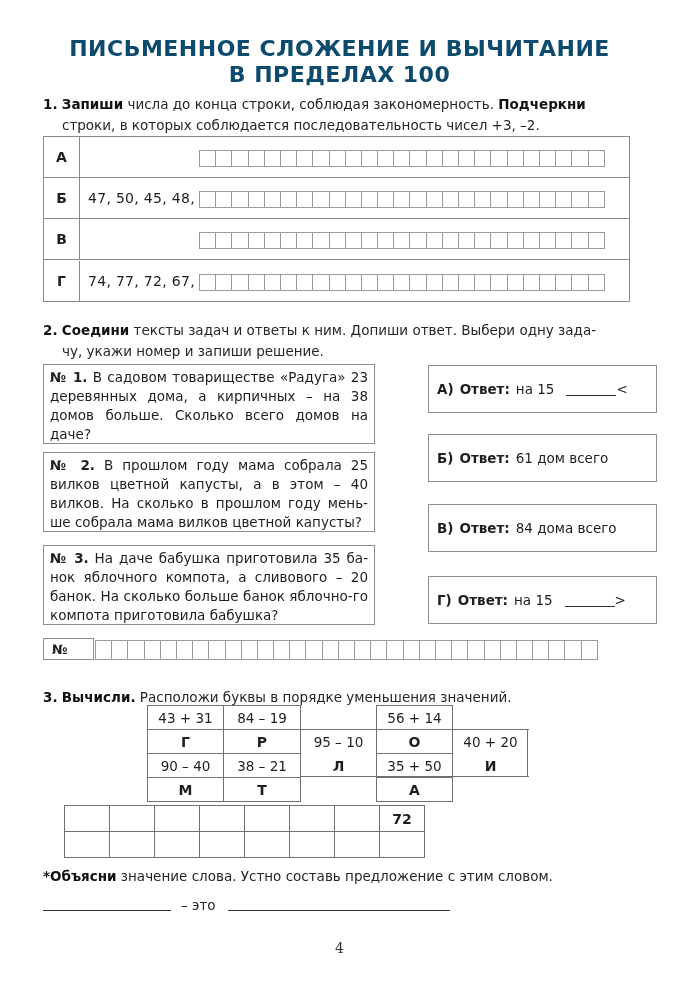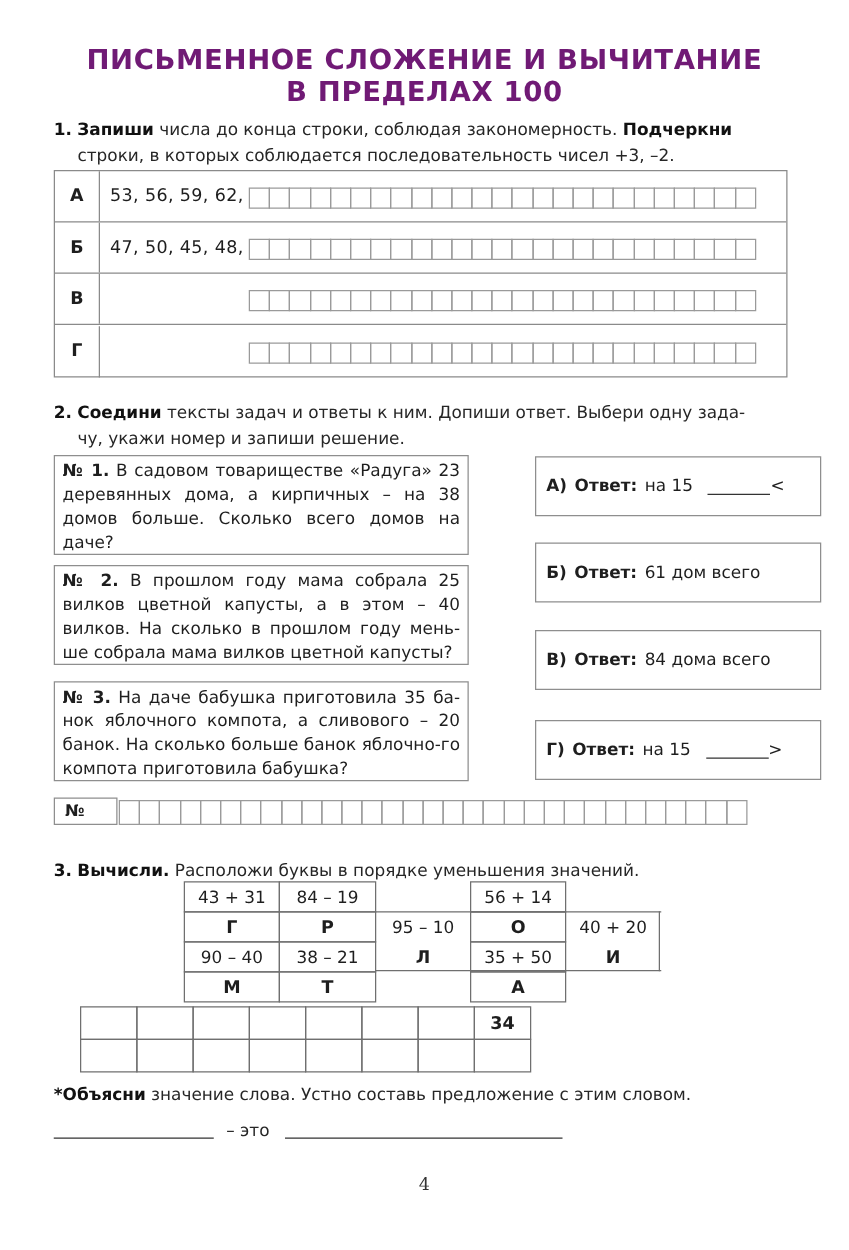--- a/index.html
+++ b/index.html
@@ -3,21 +3,21 @@
 <meta charset="utf-8">
 <style>
   html, body { margin: 0; padding: 0; }
   body {
     width: 679px; height: 1000px; background: #ffffff; position: relative; overflow: hidden;
     font-family: "DejaVu Sans", sans-serif; color: #1e1e1e;
   }
   .abs { position: absolute; }
   .title {
     left: 0; width: 679px; text-align: center; font-weight: bold; font-size: 22px;
-    letter-spacing: 0.5px; color: #701a75; font-family: "DejaVu Sans", sans-serif;
+    letter-spacing: 0.5px; color: #0c4a6e; font-family: "DejaVu Sans", sans-serif;
   }
   .txt { font-size: 13.5px; line-height: 21px; color: #262626; }
   .txt b { color: #111; }
   .tbl1 { left: 43px; top: 136px; width: 587px; height: 166px; border: 1px solid #8a8a8a; box-sizing: border-box; }
   .tbl1 .row { position: absolute; left: 0; width: 585px; height: 41px; border-bottom: 1px solid #8a8a8a; box-sizing: border-box; }
   .tbl1 .row:last-child { border-bottom: none; }
   .tbl1 .lbl { position: absolute; left: 0; top: 0; width: 36px; height: 100%; border-right: 1px solid #8a8a8a; box-sizing: border-box;
     font-weight: bold; font-size: 14px; display: flex; align-items: center; justify-content: center; }
   .tbl1 .seq { position: absolute; left: 44px; top: 0; height: 100%; display: flex; align-items: center; font-size: 14px; letter-spacing: 0.3px; }
   .cells { position: absolute; display: flex; }
@@ -44,21 +44,20 @@
 
 <div class="abs txt" style="left:43px; top:94px; width:590px;">
   <b>1.</b>
   <b>Запиши</b><span> числа до конца строки, соблюдая закономерность. </span><b>Подчеркни</b>
 </div>
 <div class="abs txt" style="left:62px; top:115px; width:570px;">строки, в которых соблюдается последовательность чисел +3, –2.</div>
 
 <div class="abs tbl1" id="tbl1">
     <div class="row" style="top: 0px;">
       <div class="lbl">А</div>
-      <div class="seq">53,  56,  59,  62,</div>
       <div class="cells">
         <div class="cell"></div>
         <div class="cell"></div>
         <div class="cell"></div>
         <div class="cell"></div>
         <div class="cell"></div>
         <div class="cell"></div>
         <div class="cell"></div>
         <div class="cell"></div>
         <div class="cell"></div>
@@ -136,20 +135,21 @@
         <div class="cell"></div>
         <div class="cell"></div>
         <div class="cell"></div>
         <div class="cell"></div>
         <div class="cell"></div>
         <div class="cell"></div>
       </div>
     </div>
     <div class="row" style="top: 123.6px;">
       <div class="lbl">Г</div>
+      <div class="seq">74,  77,  72,  67,</div>
       <div class="cells">
         <div class="cell"></div>
         <div class="cell"></div>
         <div class="cell"></div>
         <div class="cell"></div>
         <div class="cell"></div>
         <div class="cell"></div>
         <div class="cell"></div>
         <div class="cell"></div>
         <div class="cell"></div>
@@ -277,21 +277,21 @@
     <div style="position: absolute; left: 527px; top: 729px; width: 0px; height: 48px; border-right: 1px solid rgb(111, 111, 111);"></div>
   </div>
 <div id="ag">
     <div class="ag" style="left: 64px; top: 805px; width: 46px; height: 27px;"></div>
     <div class="ag" style="left: 109px; top: 805px; width: 46px; height: 27px;"></div>
     <div class="ag" style="left: 154px; top: 805px; width: 46px; height: 27px;"></div>
     <div class="ag" style="left: 199px; top: 805px; width: 46px; height: 27px;"></div>
     <div class="ag" style="left: 244px; top: 805px; width: 46px; height: 27px;"></div>
     <div class="ag" style="left: 289px; top: 805px; width: 46px; height: 27px;"></div>
     <div class="ag" style="left: 334px; top: 805px; width: 46px; height: 27px;"></div>
-    <div class="ag" style="left: 379px; top: 805px; width: 46px; height: 27px;">34</div>
+    <div class="ag" style="left: 379px; top: 805px; width: 46px; height: 27px;">72</div>
     <div class="ag" style="left: 64px; top: 831px; width: 46px; height: 27px;"></div>
     <div class="ag" style="left: 109px; top: 831px; width: 46px; height: 27px;"></div>
     <div class="ag" style="left: 154px; top: 831px; width: 46px; height: 27px;"></div>
     <div class="ag" style="left: 199px; top: 831px; width: 46px; height: 27px;"></div>
     <div class="ag" style="left: 244px; top: 831px; width: 46px; height: 27px;"></div>
     <div class="ag" style="left: 289px; top: 831px; width: 46px; height: 27px;"></div>
     <div class="ag" style="left: 334px; top: 831px; width: 46px; height: 27px;"></div>
     <div class="ag" style="left: 379px; top: 831px; width: 46px; height: 27px;"></div>
   </div>
 

